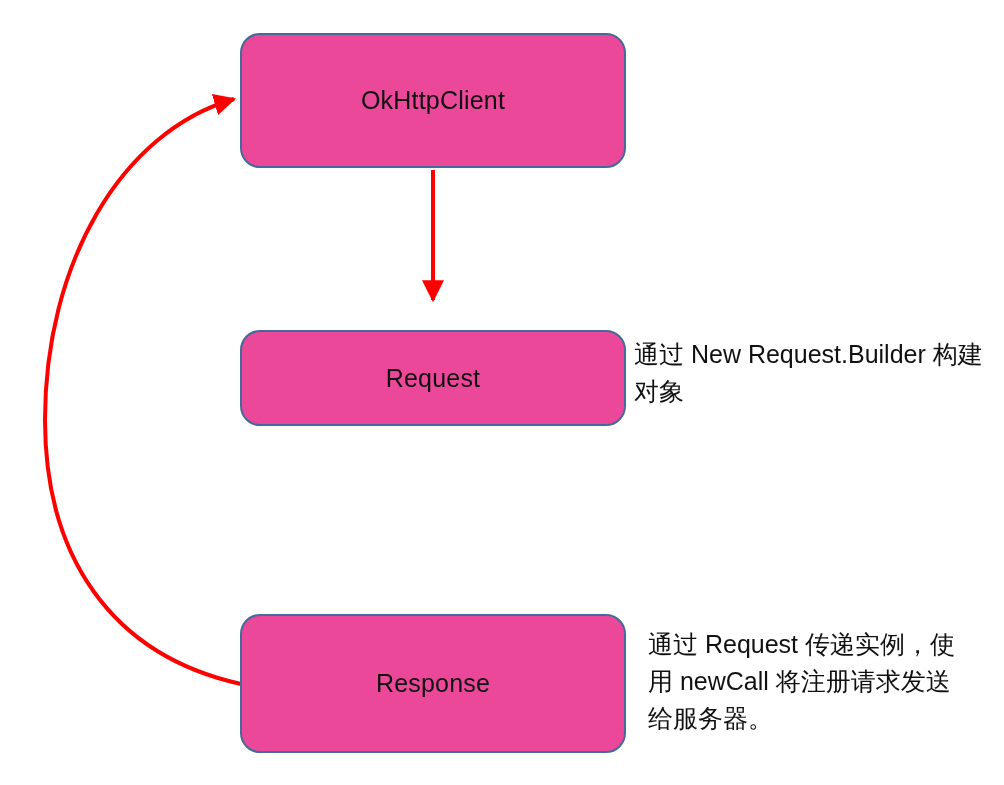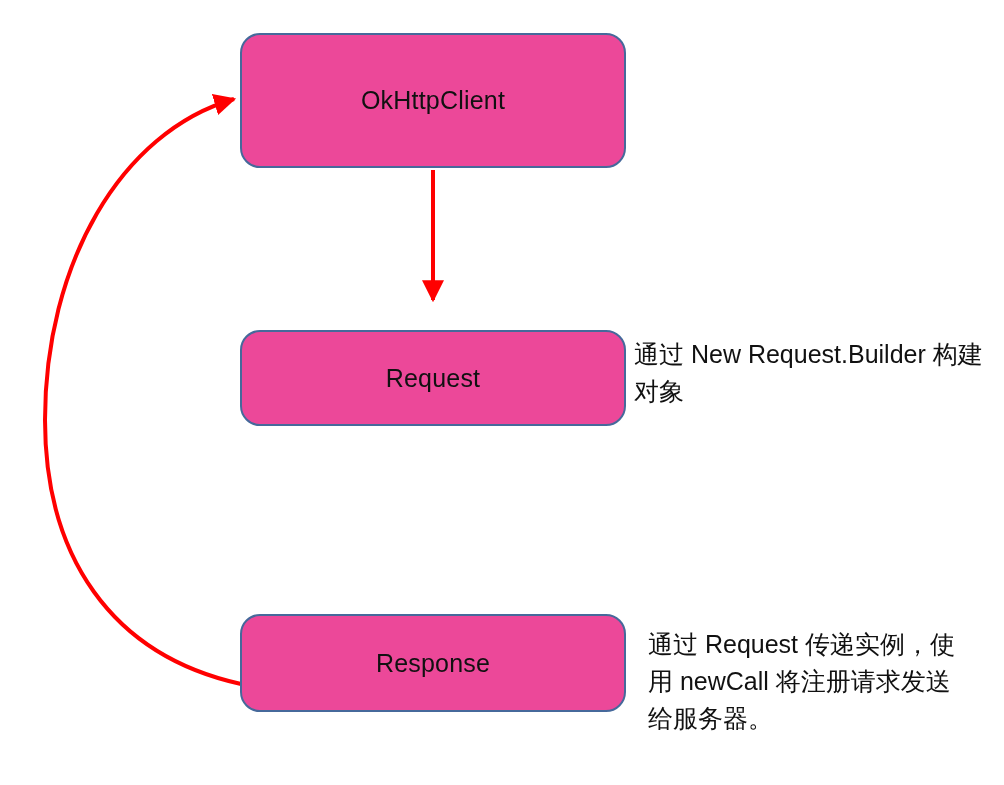--- a/index.html
+++ b/index.html
@@ -35,21 +35,21 @@
     align-items: center;
     justify-content: center;
   }
   .node-label {
     font-size: 25px;
     color: #111111;
     letter-spacing: 0.2px;
   }
   .node-okhttpclient { top: 33px;  height: 135px; }
   .node-request      { top: 310px; height: 96px; margin-top: 20px; }
-  .node-response     { top: 614px; height: 98px; }
+  .node-response     { top: 614px; height: 139px; }
   .annotation {
     position: absolute;
     font-size: 25px;
     line-height: 37px;
     color: #111111;
     white-space: pre-line;
   }
   .annotation-request  { left: 634px; top: 336px; width: 370px; }
   .annotation-response { left: 648px; top: 626px; width: 350px; }
 </style>

